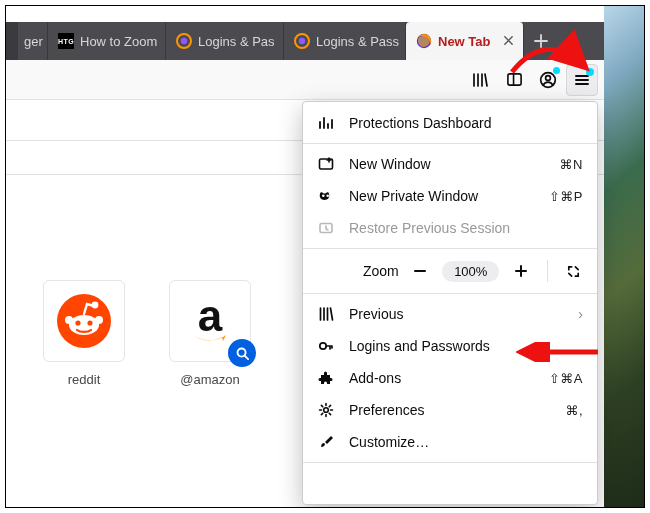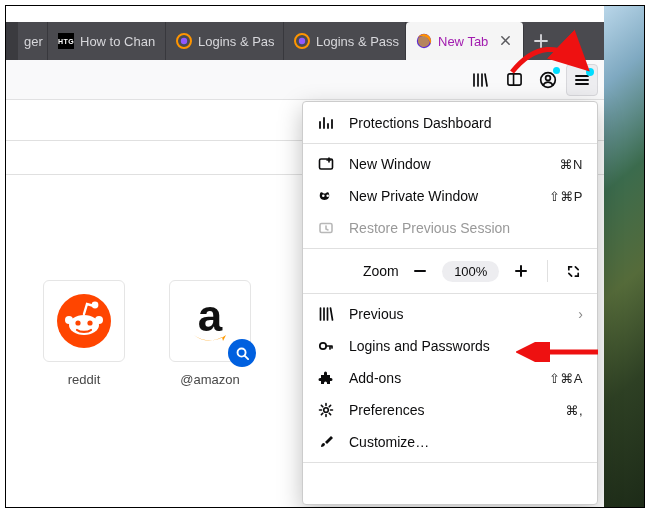--- a/index.html
+++ b/index.html
@@ -17,21 +17,21 @@
     position: absolute; top: 16px; left: 0; right: 40px; height: 38px;
     background: #4a4a4f; display: flex; align-items: stretch;
     padding-left: 0;
   }
   .traffic-clip { width:12px; height:100%; background:#3b3b3f; }
   .tab {
     display:flex; align-items:center; gap:6px; padding:0 10px; height:38px;
     color:#d7d7db; font-size:13px; border-right:1px solid #38383d; cursor:default;
     min-width:0; overflow:hidden; white-space:nowrap;
   }
-  .tab.active { background:#f5f5f5; color:#a21caf; border-top-left-radius:4px; border-top-right-radius:4px; }
+  .tab.active { background:#f5f5f5; color:#b91c1c; border-top-left-radius:4px; border-top-right-radius:4px;font-weight:bold; }
   .tab .fav { width:16px; height:16px; flex:0 0 16px; display:flex; align-items:center; justify-content:center; }
   .tab .fav svg { width:16px; height:16px; }
   .tab .close { margin-left:6px; color:#6a6a6e; }
   .tab.active .close { color:#5a5a5e; }
   .newtab-btn { width:34px; display:flex; align-items:center; justify-content:center; color:#d7d7db; font-size:18px; }
   
   .htg-logo { width:16px;height:16px;background:#000;color:#fff;font-size:7px;font-weight:700;display:flex;align-items:center;justify-content:center;letter-spacing:.4px;}
   
   
   .toolbar-row {
@@ -94,21 +94,21 @@
     <div class="traffic-clip"></div>
 
     <div class="tab" style="width:30px;padding:0 4px 0 6px;">
       <span class="lab">ger</span>
     </div>
 
     <div class="tab" style="width:118px">
       <span class="fav">
           <span class="htg-logo">HTG</span>
         </span>
-      <span class="lab">How to Chan</span>
+      <span class="lab">How to Zoom</span>
     </div>
 
     <div class="tab" style="width:118px">
       <span class="fav">
         <svg viewBox="0 0 16 16">
             <circle cx="8" cy="8" r="7" fill="none" stroke="#ff9500" stroke-width="2"></circle>
             <circle cx="8" cy="8" r="3.2" fill="#9059ff"></circle>
           </svg>
       </span>
       <span class="lab">Logins &amp; Pas</span>

